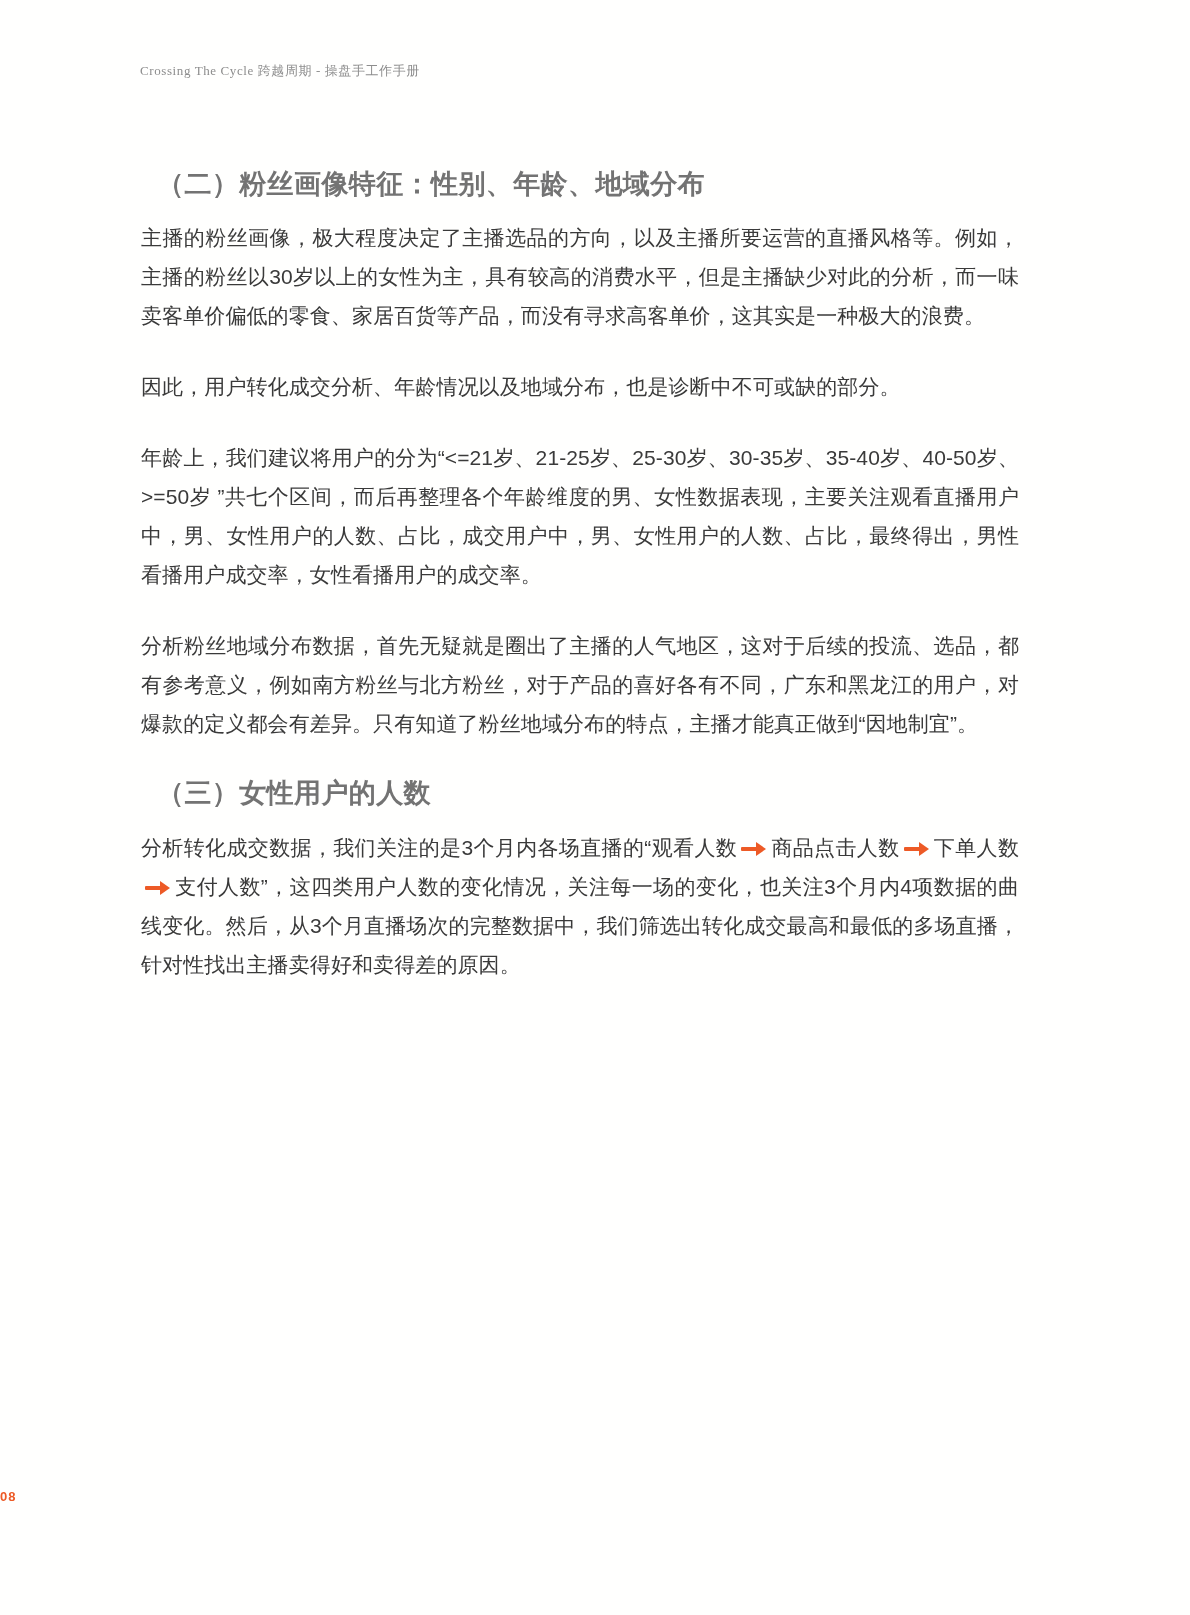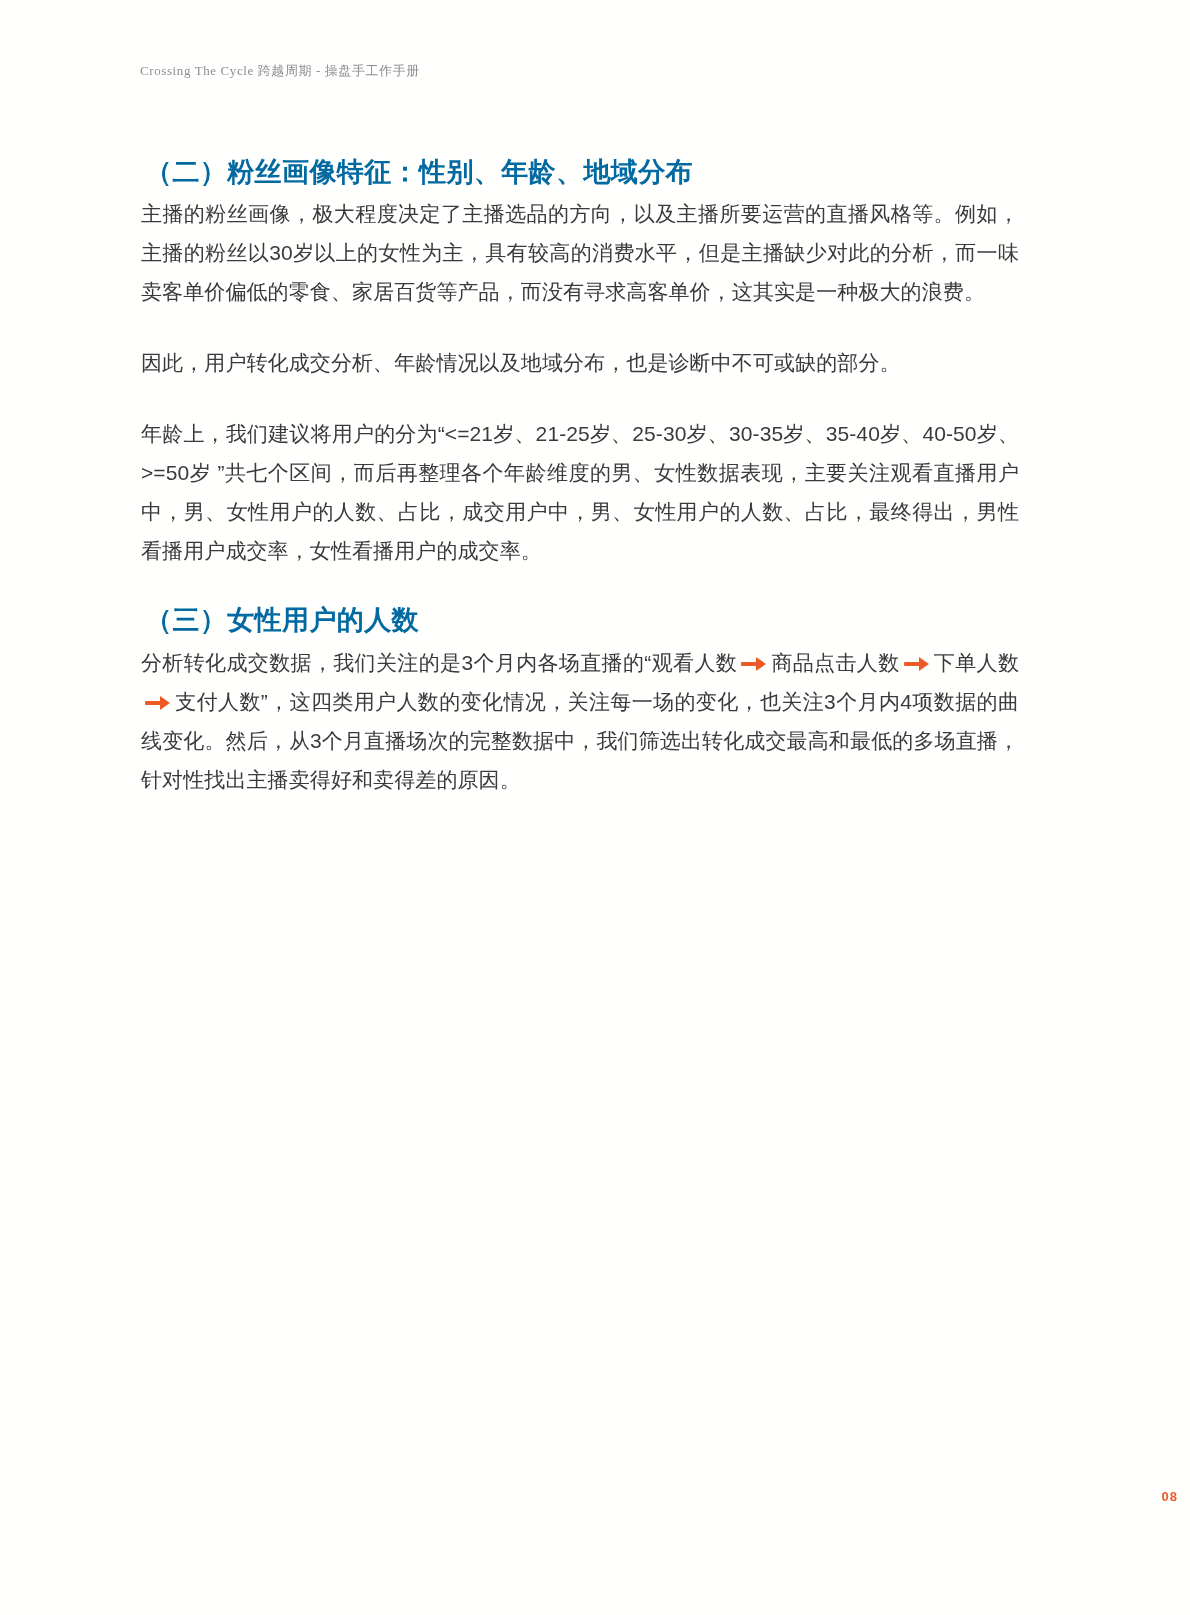--- a/index.html
+++ b/index.html
@@ -40,22 +40,22 @@
     position: absolute;
     left: 141px;
     top: 150px;
     width: 878px;
   }
 
   h2.section-heading {
     font-size: 27px;
     line-height: 1.35;
     font-weight: bold;
-    color: #0369a1;
-    margin: 4px;
+    color: #737373;
+    margin: 16px;
     letter-spacing: 0.4px;
     font-family: "Liberation Sans", "DejaVu Sans", sans-serif;
   }
 
   .heading-block-1 { margin: 22px 0 0 0; }
   .heading-block-2 { margin: 96px 0 0 0; }
 
   p.body-text {
     font-size: 21px;
     line-height: 39px;
@@ -98,21 +98,21 @@
     border-bottom: 7px solid transparent;
     border-left: 10px solid #ED5A26;
   }
 
   
   .page-number {
     position: absolute;
     left: 0;
     right: 12px;
     top: 1489px;
-    text-align: right;
+    text-align: left;
     font-size: 13px;
     font-weight: bold;
     letter-spacing: 1px;
     color: #ED5A26;
     font-family: "Liberation Sans", "DejaVu Sans", sans-serif;
   }
 </style>
 </head>
 <body>
 
@@ -123,20 +123,21 @@
   <div class="content">
 
     <h2 class="section-heading heading-block-1">（二）粉丝画像特征：性别、年龄、地域分布</h2>
 
     <p class="body-text first-para gap-after">主播的粉丝画像，极大程度决定了主播选品的方向，以及主播所要运营的直播风格等。例如，主播的粉丝以30岁以上的女性为主，具有较高的消费水平，但是主播缺少对此的分析，而一味卖客单价偏低的零食、家居百货等产品，而没有寻求高客单价，这其实是一种极大的浪费。</p>
 
     <p class="body-text gap-after">因此，用户转化成交分析、年龄情况以及地域分布，也是诊断中不可或缺的部分。</p>
 
     <p class="body-text gap-after">年龄上，我们建议将用户的分为“&lt;=21岁、21-25岁、25-30岁、30-35岁、35-40岁、40-50岁、&gt;=50岁 ”共七个区间，而后再整理各个年龄维度的男、女性数据表现，主要关注观看直播用户中，男、女性用户的人数、占比，成交用户中，男、女性用户的人数、占比，最终得出，男性看播用户成交率，女性看播用户的成交率。</p>
 
+    <p class="body-text gap-after">分析粉丝地域分布数据，首先无疑就是圈出了主播的人气地区，这对于后续的投流、选品，都有参考意义，例如南方粉丝与北方粉丝，对于产品的喜好各有不同，广东和黑龙江的用户，对爆款的定义都会有差异。只有知道了粉丝地域分布的特点，主播才能真正做到“因地制宜”。</p>
 
 
     <h2 class="section-heading heading-block-2">（三）女性用户的人数</h2>
 
 
     <p class="body-text"><span>分析转化成交数据，我们关注的是3个月内各场直播的“</span><span>观看人数</span><span class="arrow"><span class="shaft"></span><span class="head"></span></span><span>商品点击人数</span><span class="arrow"><span class="shaft"></span><span class="head"></span></span><span>下单人数</span><span class="arrow"><span class="shaft"></span><span class="head"></span></span><span>支付人数</span><span>”，这四类用户人数的变化情况，关注每一场的变化，也关注3个月内4项数据的曲线变化。然后，从3个月直播场次的完整数据中，我们筛选出转化成交最高和最低的多场直播，针对性找出主播卖得好和卖得差的原因。</span></p>
 
   </div>
 
   <div class="page-number">08</div>

